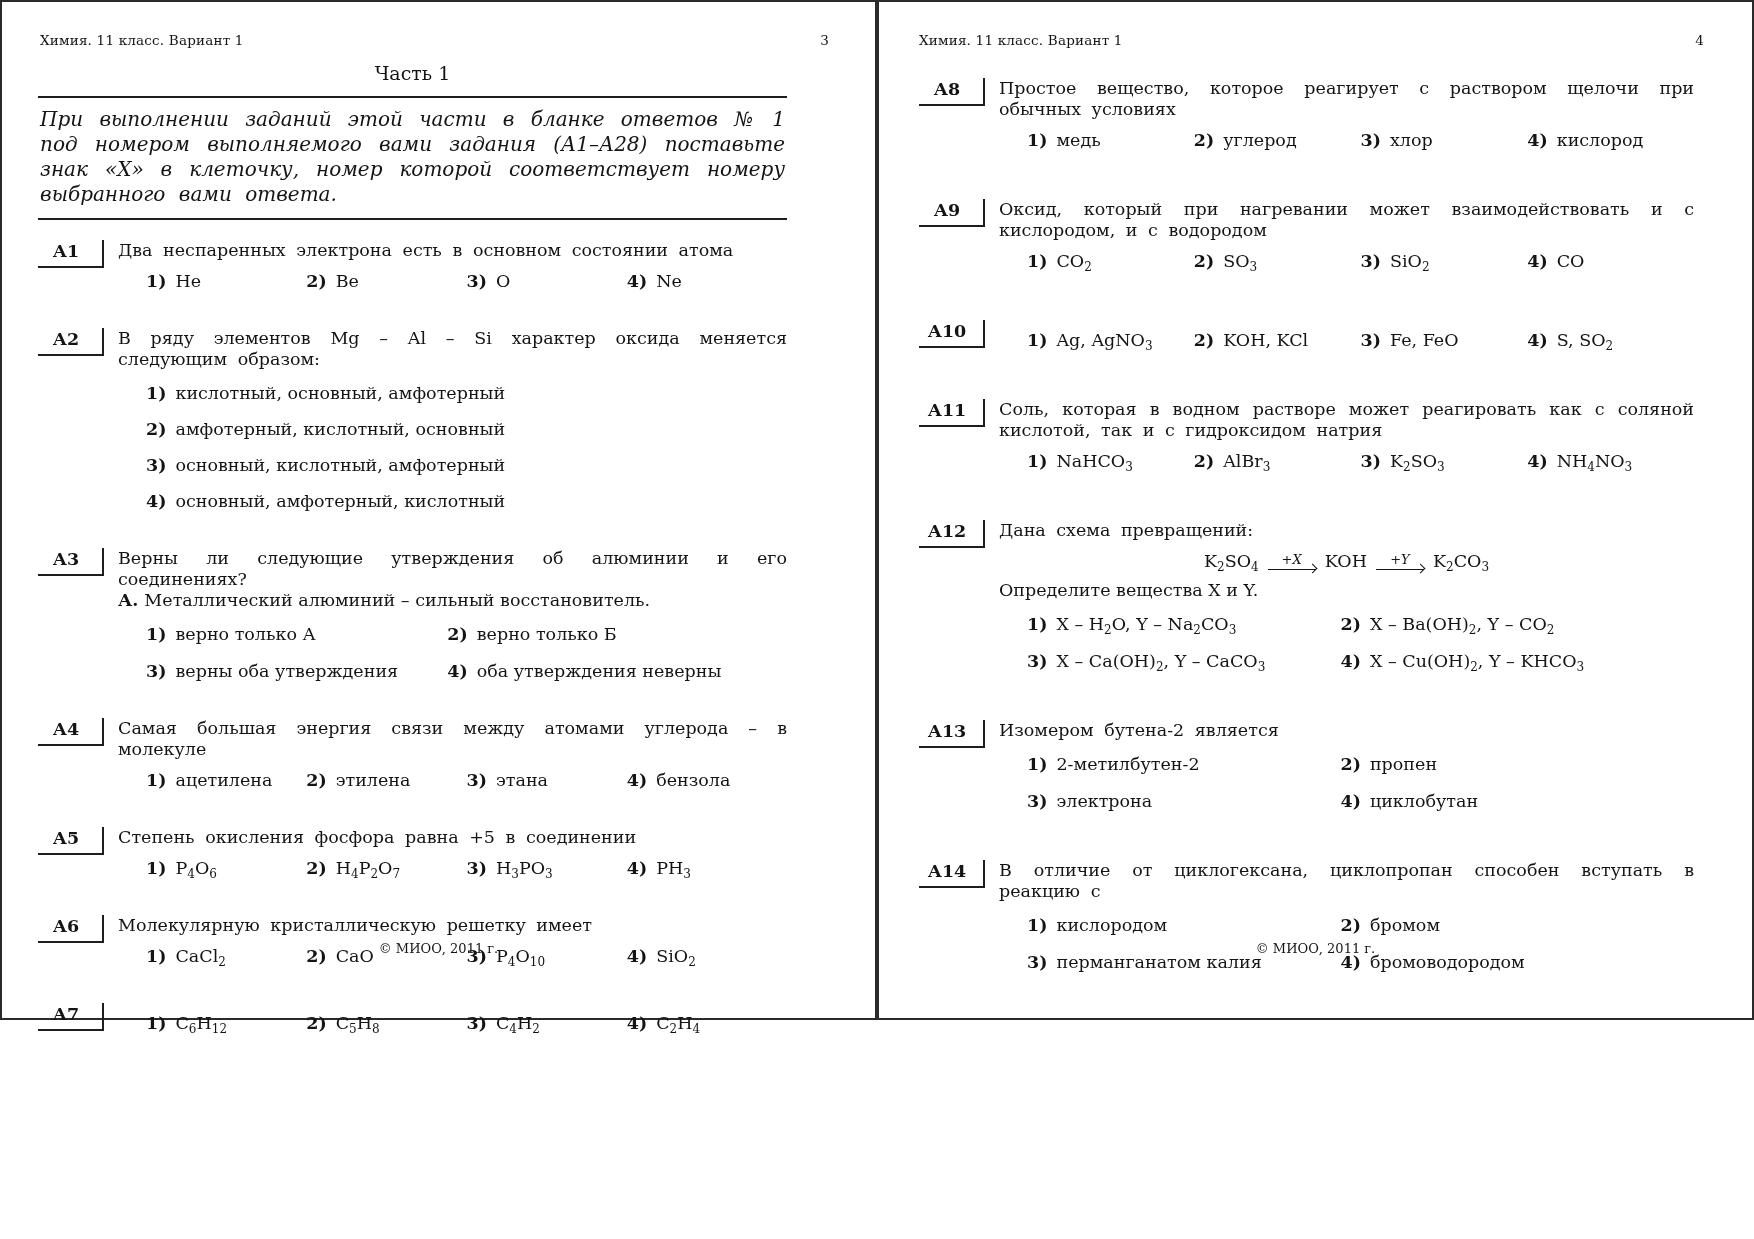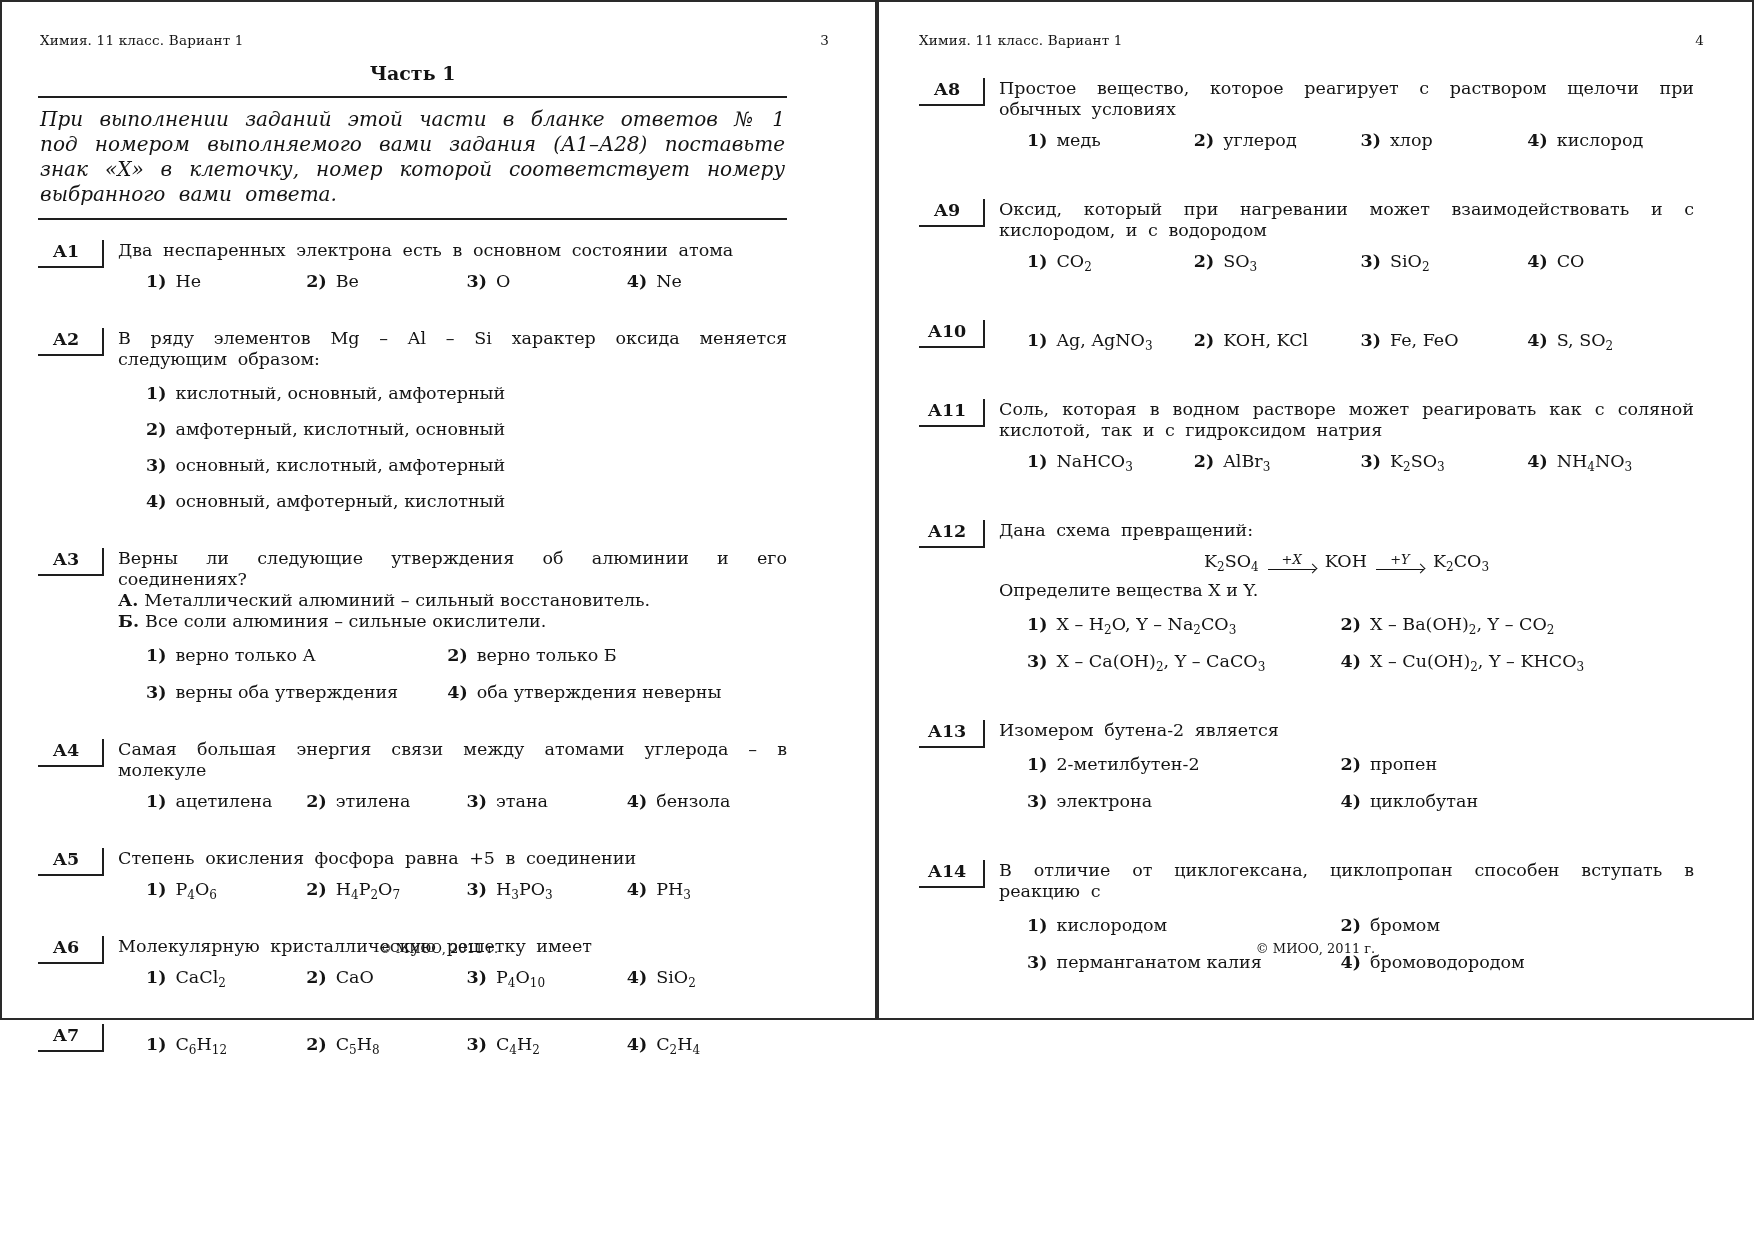--- a/index.html
+++ b/index.html
@@ -22,21 +22,21 @@
     display:flex; justify-content:space-between;
     font-size:13.5px; letter-spacing:.2px;
   }
   .page-left  .page-header { padding:0 46px 0 38px; }
   .page-right .page-header { padding:0 48px 0 40px; }
 
   .page-content { position:absolute; left:0; right:0; }
   .page-left  .page-content { top:60px; padding:0 88px 0 36px; }
   .page-right .page-content { top:76px; padding:0 58px 0 40px; }
 
-  .part-title { text-align:center; font-weight:bold; font-size:19px; margin-bottom:12px; }
+  .part-title { text-align:center; font-weight:normal; font-size:19px; margin-bottom:12px; }
 
   .instruction {
     border-top:2px solid #1e1e1e; border-bottom:2px solid #1e1e1e;
     padding:9px 2px 11px;
     font-weight:normal; font-style:italic;
     font-size:20px; line-height:25px; word-spacing:7px;
     text-align:justify;
     margin-bottom:20px;
   }
 
@@ -120,21 +120,20 @@
                 <span class="opt"><b class="opt-num">3)</b><span class="opt-text">основный, кислотный, амфотерный</span></span>
                 <span class="opt"><b class="opt-num">4)</b><span class="opt-text">основный, амфотерный, кислотный</span></span>
               </div>
             </div>
           </div>
           <div class="q">
             <div class="q-label">А3</div>
             <div class="q-body">
               <div class="q-stem">Верны ли следующие утверждения об алюминии и его соединениях?</div>
               <div class="q-statement"><b class="st-lead">А.</b><span>Металлический алюминий – сильный восстановитель.</span></div>
-              <div class="q-statement"><b class="st-lead">Б.</b><span>Все соли алюминия – сильные окислители.</span></div>
               <div class="opts grid">
                 <span class="opt"><b class="opt-num">1)</b><span class="opt-text">верно только А</span></span>
                 <span class="opt"><b class="opt-num">2)</b><span class="opt-text">верно только Б</span></span>
                 <span class="opt"><b class="opt-num">3)</b><span class="opt-text">верны оба утверждения</span></span>
                 <span class="opt"><b class="opt-num">4)</b><span class="opt-text">оба утверждения неверны</span></span>
               </div>
             </div>
           </div>
           <div class="q">
             <div class="q-label">А4</div>

